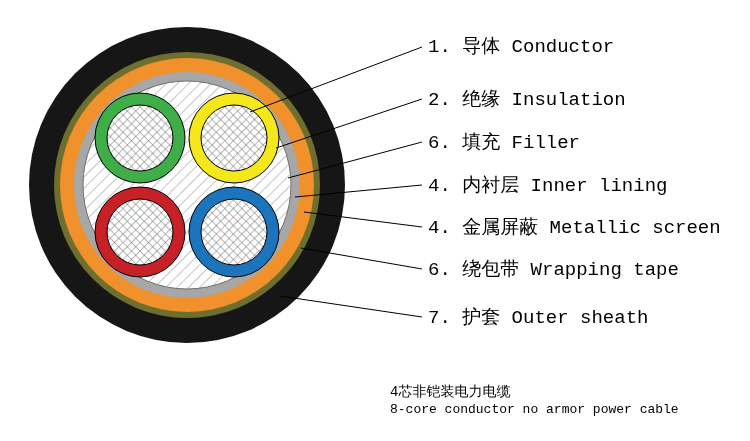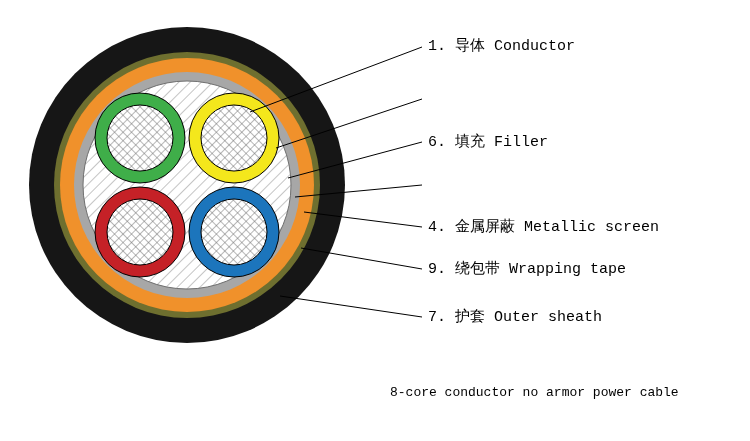--- a/index.html
+++ b/index.html
@@ -16,21 +16,21 @@
     overflow: hidden;
   }
   .diagram-svg {
     position: absolute;
     top: 0;
     left: 0;
   }
   .leader-label {
     position: absolute;
     left: 428px;
-    font-size: 15px;
+    font-size: 19px;
     color: #000000;
     white-space: nowrap;
     line-height: 18px;
     text-align: center;
   }
   .label-1 { top: 38px; }
   .label-2 { top: 91px; }
   .label-3 { top: 134px; }
   .label-4 { top: 177px; }
   .label-5 { top: 219px; }
@@ -100,22 +100,25 @@
       <line x1="276" y1="148" x2="422" y2="99"></line>
       <line x1="288" y1="178" x2="422" y2="142"></line>
       <line x1="295" y1="197" x2="422" y2="185"></line>
       <line x1="304" y1="212" x2="422" y2="227"></line>
       <line x1="301" y1="248" x2="422" y2="269"></line>
       <line x1="280" y1="296" x2="422" y2="317"></line>
     </g>
   </svg>
 
   <div class="leader-label label-1">1. 导体 Conductor</div>
+  <div class="leader-label label-2">2. 绝缘 Insulation</div>
   <div class="leader-label label-3">6. 填充 Filler</div>
+  <div class="leader-label label-4">4. 内衬层 Inner lining</div>
   <div class="leader-label label-5">4. 金属屏蔽 Metallic screen</div>
-  <div class="leader-label label-6">9. 绕包带 Wrapping tape</div>
+  <div class="leader-label label-6">6. 绕包带 Wrapping tape</div>
   <div class="leader-label label-7">7. 护套 Outer sheath</div>
 
   <div class="caption">
+    <div class="caption-line1">4芯非铠装电力电缆</div>
     <div class="caption-line2">8-core conductor no armor power cable</div>
   </div>
 
 </div>
 
 </body></html>

